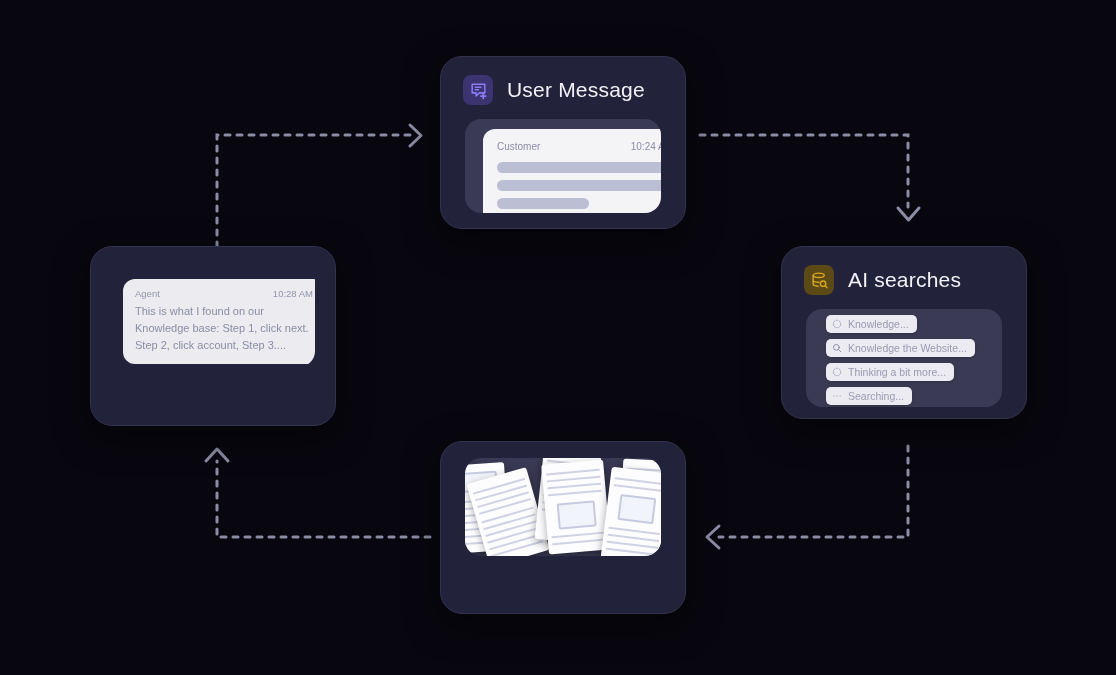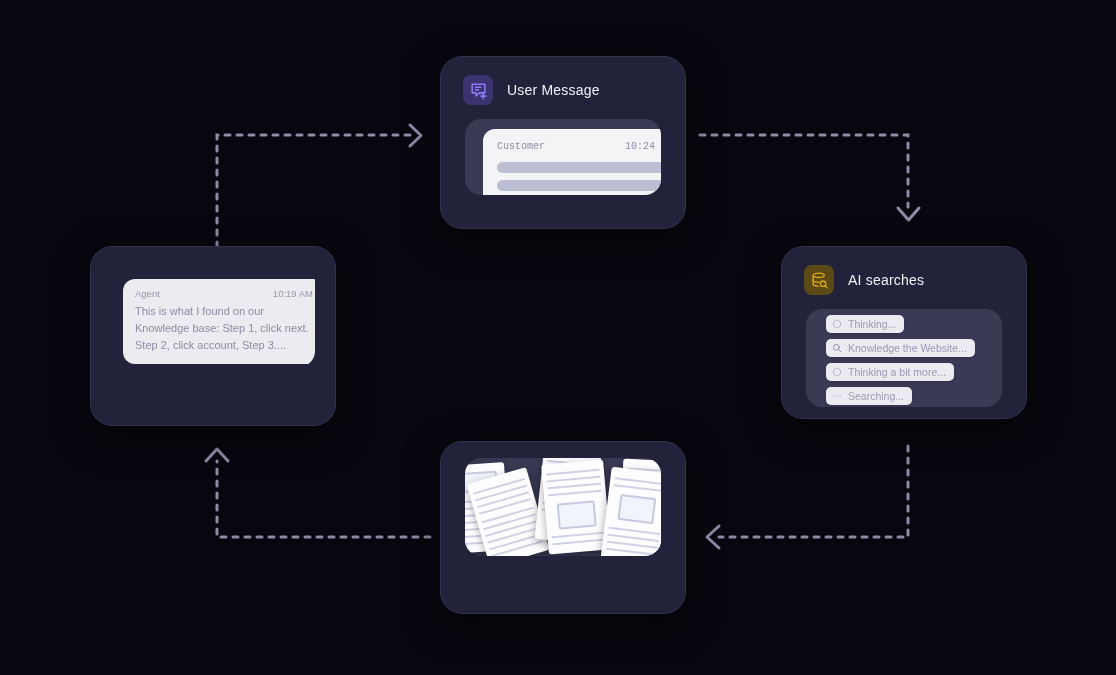--- a/index.html
+++ b/index.html
@@ -55,44 +55,43 @@
     height: 30px;
     border-radius: 8px;
     display: flex;
     align-items: center;
     justify-content: center;
     flex: 0 0 auto;
   }
 
   .card-title {
     color: #f2f1f7;
-    font-size: 14px;
+    font-size: 21px;
     letter-spacing: .2px;
     white-space: nowrap;
   }
 
   .card-body {
     background: #3a3a55;
     border-radius: 16px;
     overflow: hidden;
     position: relative;
   }
 
   
   #card-user-message {
     left: 440px;
     top: 56px;
     width: 246px;
     height: 173px;
   }
   #card-user-message .card-icon { background: #3b3470; }
   #card-user-message .card-body {
-    height: 76px;
+    height: 94px;
     margin: 0 8px;
-    font-family: Liberation Mono, monospace;
   }
   .msg-bubble {
     position: absolute;
     left: 18px;
     top: 10px;
     width: 204px;
     background: #f4f4f7;
     border-radius: 12px 12px 0 0;
     padding: 12px 14px 0 14px;
     height: 100px;
@@ -298,21 +297,21 @@
     </div>
     <div class="card-body">
       <div class="chips">
 
         <div class="chip">
           <span>
             <svg width="10" height="10" viewBox="0 0 16 16" fill="none" stroke="#a9aac2" stroke-width="1.6" stroke-linecap="round" stroke-dasharray="3 2.2">
               <circle cx="8" cy="8" r="6"></circle>
             </svg>
           </span>
-          <span>Thinking...</span>
+          <span>Knowledge...</span>
         </div>
 
         <div class="chip">
           <span>
             <svg width="10" height="10" viewBox="0 0 16 16" fill="none" stroke="#8b8da6" stroke-width="1.6" stroke-linecap="round">
               <circle cx="7" cy="7" r="4.6"></circle>
               <path d="M10.4 10.4L14 14"></path>
             </svg>
           </span>
           <span>Knowledge the Website...</span>
@@ -340,21 +339,21 @@
 
       </div>
     </div>
   </div>
 
   <div class="card" id="card-generic-reply">
     <div class="card-body">
       <div class="reply-bubble">
         <div class="reply-meta">
           <span>Agent</span>
-          <span>10:19 AM</span>
+          <span>10:28 AM</span>
         </div>
         <div class="reply-text">This is what I found on our Knowledge base: Step 1, click next. Step 2, click account, Step 3....</div>
       </div>
     </div>
   </div>
 
   <div class="card" id="card-finds-document">
     <div class="card-body">
       <div class="docs">
 

